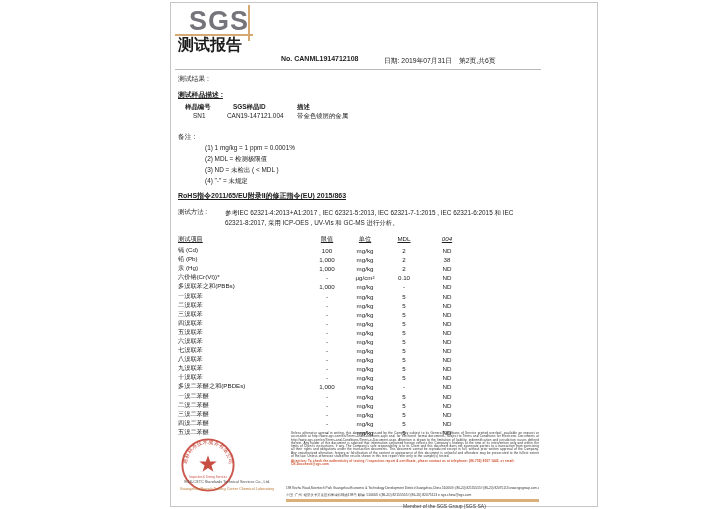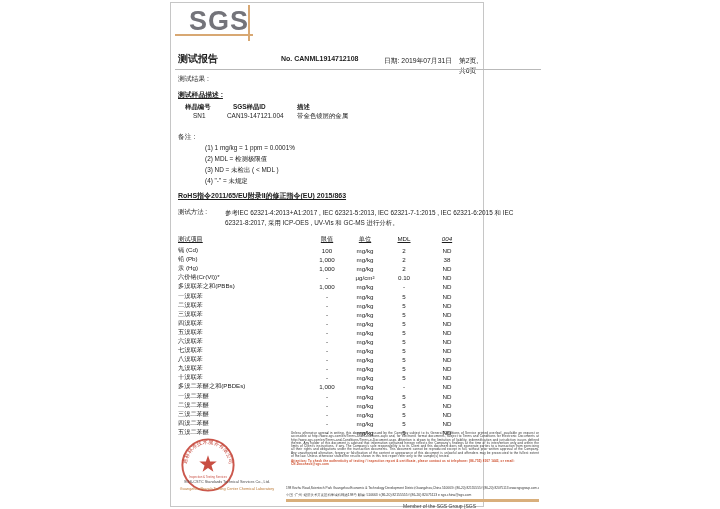--- a/index.html
+++ b/index.html
@@ -1,28 +1,28 @@
 <!DOCTYPE html>
 <html><head>
 <meta charset="utf-8">
 <style>
   * { margin:0; padding:0; box-sizing:border-box; }
   html,body { width:720px; height:509px; background:#ffffff; overflow:hidden;
               font-family:"Liberation Sans", sans-serif; color:#1c1c1c;
               -webkit-text-size-adjust:none; }
-  .page { position:absolute; left:170px; top:2px; width:314px; height:505px;
+  .page { position:absolute; left:170px; top:2px; width:428px; height:505px;
           background:#fff; border:1px solid #c6c6c6; }
   .abs { position:absolute; }
 
   
   .sgs-logo { left:18px; top:3px; font-size:27px; font-weight:800; color:#74747a;
               letter-spacing:1px; line-height:30px; }
   .cross-h { left:4px; top:31px; width:78px; height:2px; background:#d8a873; }
   .cross-v { left:77px; top:2px; width:2px; height:36px; background:#d8a873; }
-  .doc-title { left:7px; top:49px; font-size:10px; font-weight:bold; }
+  .doc-title { left:7px; top:32px; font-size:16px; font-weight:bold; }
   .report-no { left:110px; top:52px; font-size:7px; font-weight:bold; }
   .hdr-date  { left:213px; top:52.5px; font-size:6.8px; }
   .hdr-pages { left:288px; top:52.5px; font-size:6.8px; }
   .header-rule { left:4px; top:66px; width:366px; height:1px; background:#b9b9b9; }
 
   
   .results-label { left:7px; top:71px; font-size:6.8px; }
   .sample-title  { left:7px; top:87px; font-size:6.8px; font-weight:bold; text-decoration:underline; }
   .s-h { font-size:6.4px; font-weight:bold; }
   .s-v { font-size:6.4px; }

